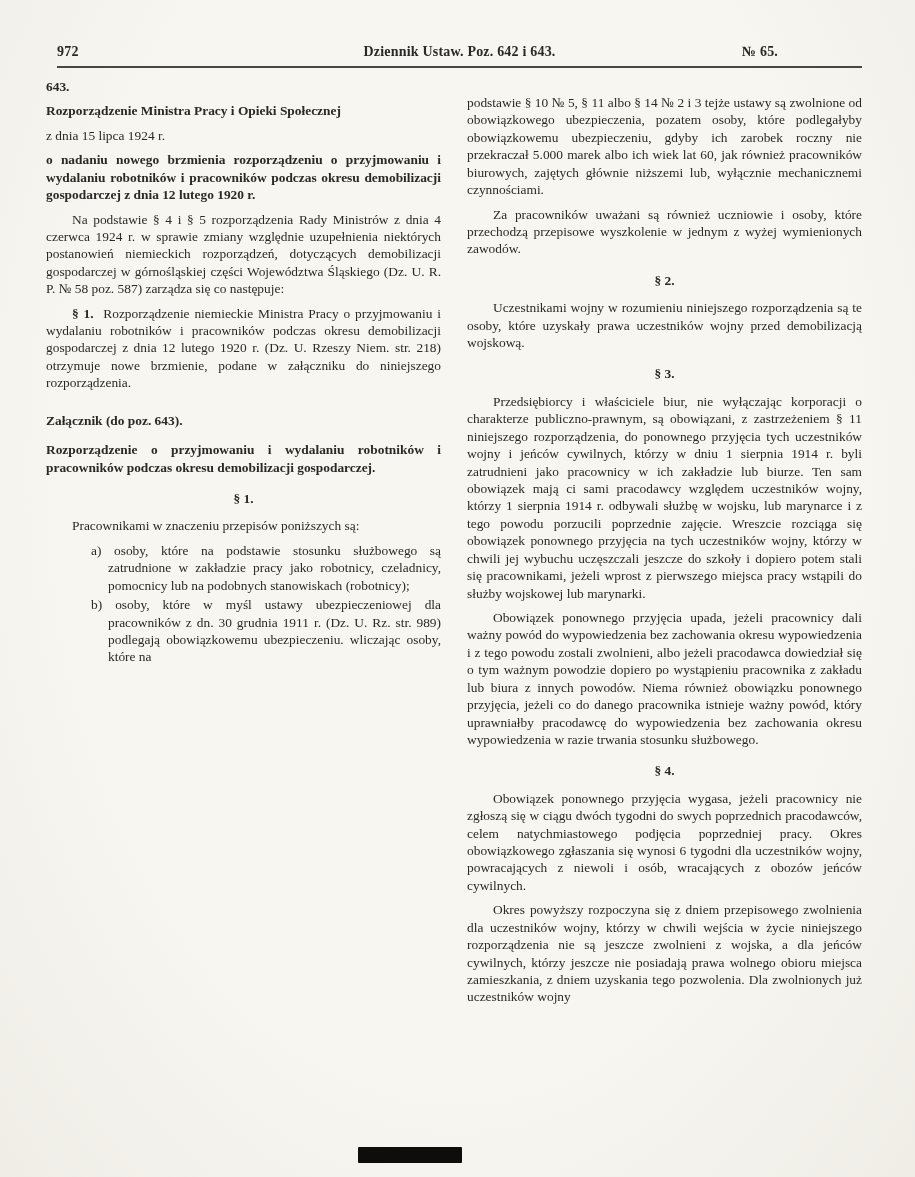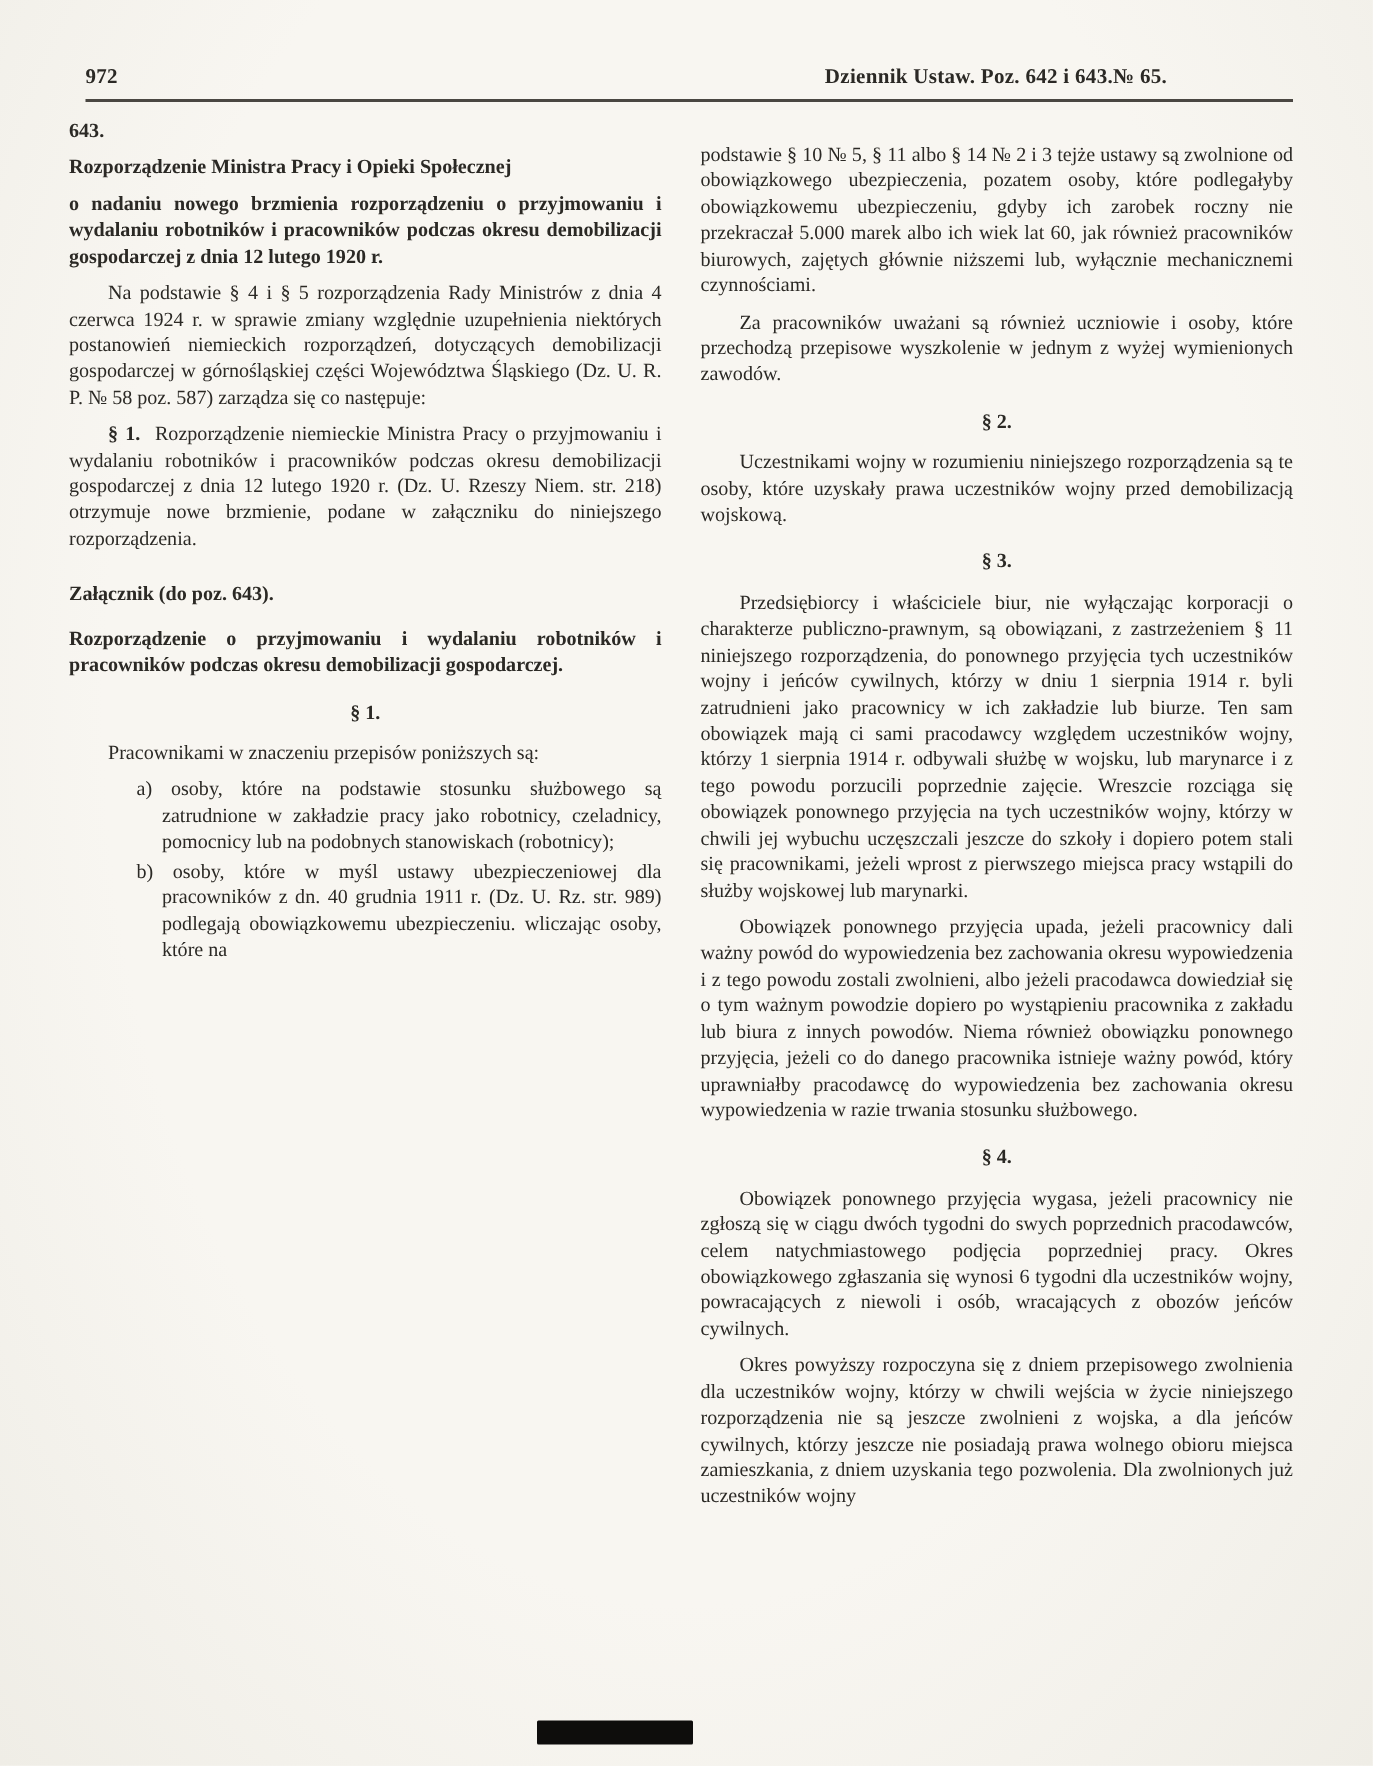--- a/index.html
+++ b/index.html
@@ -25,21 +25,21 @@
     top: 44px;
     display: flex;
     align-items: baseline;
     font-size: 14px;
     font-weight: bold;
     letter-spacing: .2px;
     padding-bottom: 6px;
     border-bottom: 2px solid #4a4742;
   }
   .header .pageno { width: 120px; text-align: left; font-weight: 600; }
-  .header .htitle { flex: 1; text-align: right; font-weight: 600; }
+  .header .htitle { flex: 1; text-align: center; font-weight: 600; }
   .header .issue  { width: 120px; text-align: left; font-weight: bold; }
   
   .columns {
     position: absolute;
     left: 46px;
     right: 53px;
     top: 78px;
     display: flex;
     gap: 26px;
   }
@@ -131,40 +131,41 @@
   </div>
 
   <div class="columns">
 
     <div class="col">
 
       <div class="block act-number">643.</div>
 
       <div class="block act-title">Rozporządzenie Ministra Pracy i Opieki Społecznej</div>
 
+      <div class="block act-date">z dnia 15 lipca 1924 r.</div>
 
       <div class="block act-subject">o nadaniu nowego brzmienia rozporządzeniu o przyjmowaniu i wydalaniu robotników i pracowników podczas okresu demobilizacji gospodarczej z dnia 12 lutego 1920 r.</div>
 
       <p class="indent">Na podstawie § 4 i § 5 rozporządzenia Rady Ministrów z dnia 4 czerwca 1924 r. w sprawie zmiany względnie uzupełnienia niektórych postanowień niemieckich rozporządzeń, dotyczących demobilizacji gospodarczej w górnośląskiej części Województwa Śląskiego (Dz. U. R. P. № 58 poz. 587) zarządza się co następuje:</p>
 
       <p class="indent"><span class="lead">§ 1.</span>&nbsp; <span>Rozporządzenie niemieckie Ministra Pracy o przyjmowaniu i wydalaniu robotników i pracowników podczas okresu demobilizacji gospodarczej z dnia 12 lutego 1920 r. (Dz. U. Rzeszy Niem. str. 218) otrzymuje nowe brzmienie, podane w załączniku do niniejszego rozporządzenia.</span></p>
 
 
 
       <p class="annex-ref">Załącznik (do poz. 643).</p>
 
       <div class="block annex-title">Rozporządzenie o przyjmowaniu i wydalaniu robotników i pracowników podczas okresu demobilizacji gospodarczej.</div>
 
       <p class="section-heading">§ 1.</p>
 
       <p class="indent">Pracownikami w znaczeniu przepisów poniższych są:</p>
 
       <p class="list-item"><span>a)</span> <span>osoby, które na podstawie stosunku służbowego są zatrudnione w zakładzie pracy jako robotnicy, czeladnicy, pomocnicy lub na podobnych stanowiskach (robotnicy);</span></p>
 
-      <p class="list-item"><span>b)</span> <span>osoby, które w myśl ustawy ubezpieczeniowej dla pracowników z dn. 40 grudnia 1911 r. (Dz. U. Rz. str. 989) podlegają obowiązkowemu ubezpieczeniu. wliczając osoby, które na</span></p>
+      <p class="list-item"><span>b)</span> <span>osoby, które w myśl ustawy ubezpieczeniowej dla pracowników z dn. 30 grudnia 1911 r. (Dz. U. Rz. str. 989) podlegają obowiązkowemu ubezpieczeniu. wliczając osoby, które na</span></p>
 
     </div>
 
     <div class="col">
 
       <p class="cont-paragraph" style="margin-top:16px">podstawie § 10 № 5, § 11 albo § 14 № 2 i 3 tejże ustawy są zwolnione od obowiązkowego ubezpieczenia, pozatem osoby, które podlegałyby obowiązkowemu ubezpieczeniu, gdyby ich zarobek roczny nie przekraczał 5.000 marek albo ich wiek lat 60, jak również pracowników biurowych, zajętych głównie niższemi lub, wyłącznie mechanicznemi czynnościami.</p>
 
       <p class="indent">Za pracowników uważani są również uczniowie i osoby, które przechodzą przepisowe wyszkolenie w jednym z wyżej wymienionych zawodów.</p>
 
       <p class="section-heading">§ 2.</p>

